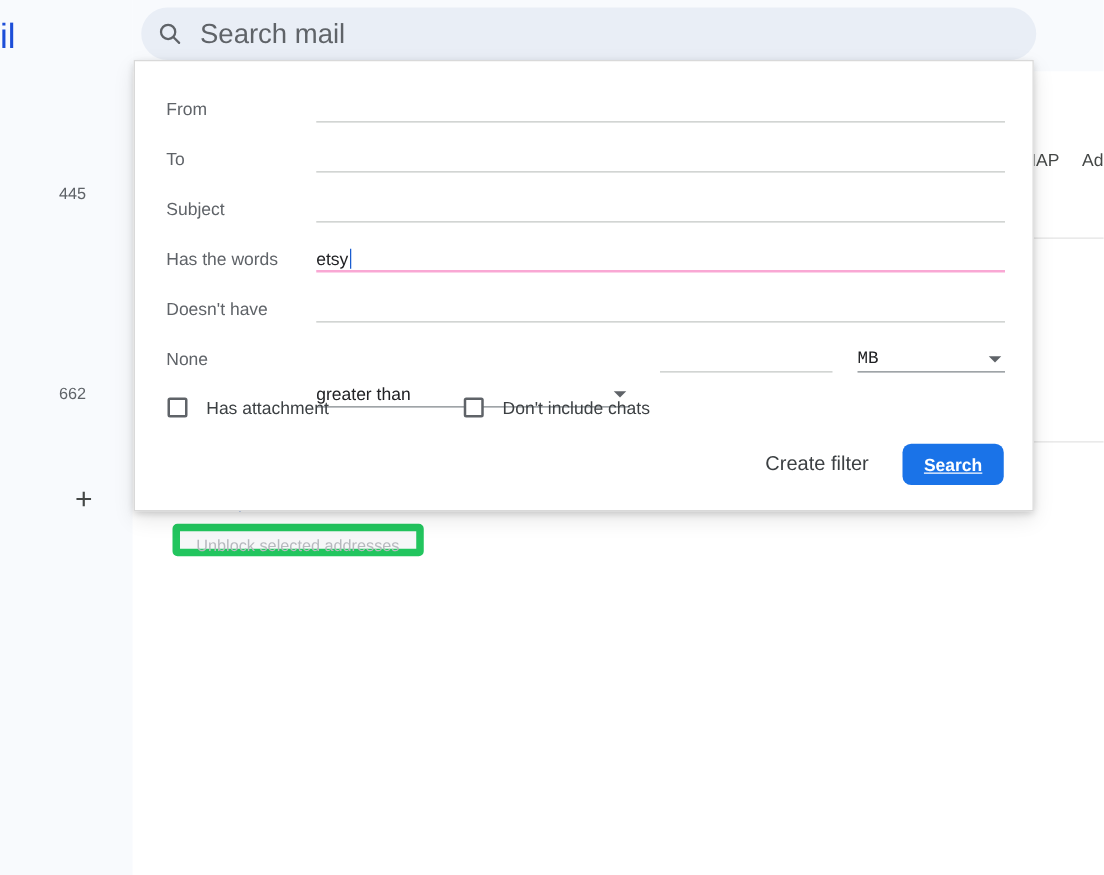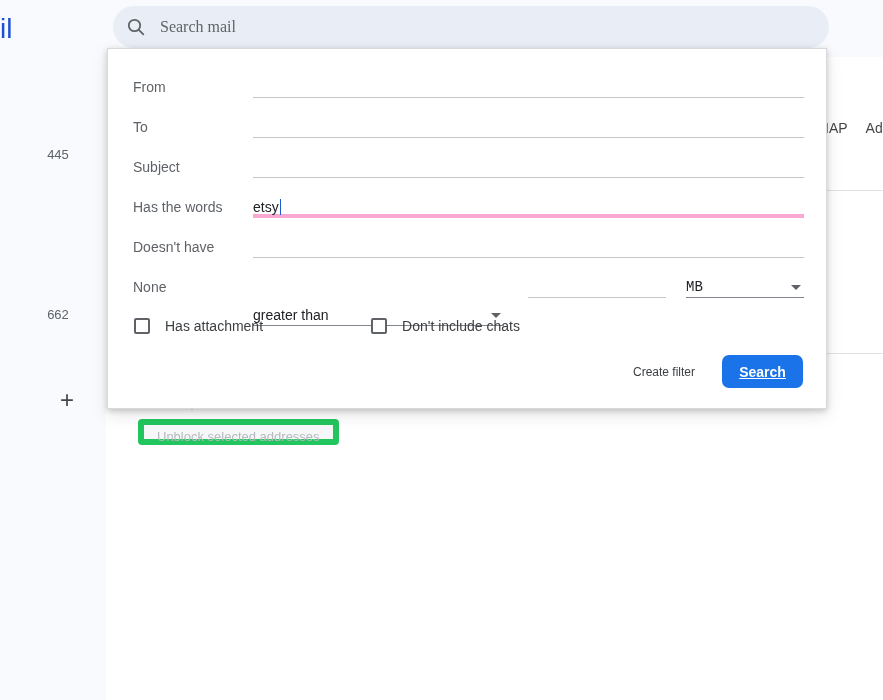--- a/index.html
+++ b/index.html
@@ -20,22 +20,22 @@
   .top-strip { position:absolute; left:106px; top:0; width:777px; height:57px; background:#f8fafd; }
 
   .search-pill {
     position:absolute; left:113px; top:6px; width:716px; height:42px;
     background:#e9eef6; border-radius:21px;
     display:flex; align-items:center; padding:0 16px 0 13px;
   }
   .search-pill svg { flex:0 0 auto; }
   .search-input {
     border:none; outline:none; background:transparent; margin-left:14px;
-    font-size:16px; color:#202124; width:520px;
-    font-family:Liberation Serif, serif;
+    font-size:22px; color:#202124; width:520px;
+    font-family:Liberation Sans, sans-serif;
   }
   .search-input::placeholder { color:#5f6368; opacity:1; }
 
   .settings-tabs { position:absolute; left:825px; top:120px; display:flex; gap:18px; font-size:14px; color:#444746; white-space:nowrap; }
   .settings-tab { cursor:pointer; }
   .bg-divider { position:absolute; left:500px; width:383px; height:1px; background:#e3e3e3; }
   .divider-1 { top:190px; }
   .divider-2 { top:353px; }
 
   .select-line { position:absolute; left:132px; top:396px; font-size:13px; color:#202124; }
@@ -54,21 +54,21 @@
     background:#ffffff; z-index:10;
     border:1px solid #d9d9d9;
     box-shadow:0 2px 6px rgba(0,0,0,0.18), 0 6px 16px rgba(0,0,0,0.10);
   }
   .f-label { position:absolute; left:25px; font-size:14px; color:#5f6368; height:21px; line-height:21px; }
   .f-input {
     position:absolute; left:145px; right:22px; height:21px;
     border-bottom:1px solid #c4c7c5; font-size:14px; color:#202124; line-height:20px;
     cursor:text;
   }
-  .f-input.focused { border-bottom:4px solid #f9a8d4; }
+  .f-input.focused { border-bottom:2px solid #f9a8d4; }
   .caret { display:inline-block; width:1.5px; height:16px; background:#1a5dd0; vertical-align:text-bottom; margin-left:1px; }
 
   .row1 { top:28px; } .row2 { top:68px; } .row3 { top:108px; }
   .row4 { top:148px; } .row5 { top:188px; } .row6 { top:228px; }
 
   .f-select {
     position:absolute; height:21px; border-bottom:1px solid #80868b;
     font-size:14px; color:#202124; line-height:20px; cursor:pointer;
   }
   .f-select .arrow {
@@ -83,21 +83,21 @@
   .cb-row { position:absolute; left:26px; top:268px; height:18px; display:flex; align-items:center; }
   .checkbox {
     width:16px; height:16px; border:2px solid #5f6368; border-radius:2px;
     background:#fff; cursor:pointer; flex:0 0 auto;
   }
   .cb-label { font-size:14px; color:#3c4043; margin-left:15px; }
   .cb-gap { width:108px; }
 
   .btn-row { position:absolute; right:23px; top:306px; height:33px; display:flex; align-items:center; gap:25px; }
   .create-filter-btn {
-    background:none; border:none; font-size:12px; color:#3c4043; cursor:pointer; padding:0 2px;
+    background:none; border:none; font-size:16px; color:#3c4043; cursor:pointer; padding:0 2px;
     font-family:"Liberation Sans","DejaVu Sans",sans-serif;
   }
   .search-btn {
     width:81px; height:33px; background:#1a73e8; color:#ffffff; border:none; border-radius:7px;
     font-size:14px; font-weight:bold; cursor:pointer;
     font-family:"Liberation Sans","DejaVu Sans",sans-serif;
     text-decoration:underline;
   }
 </style>
 </head>

